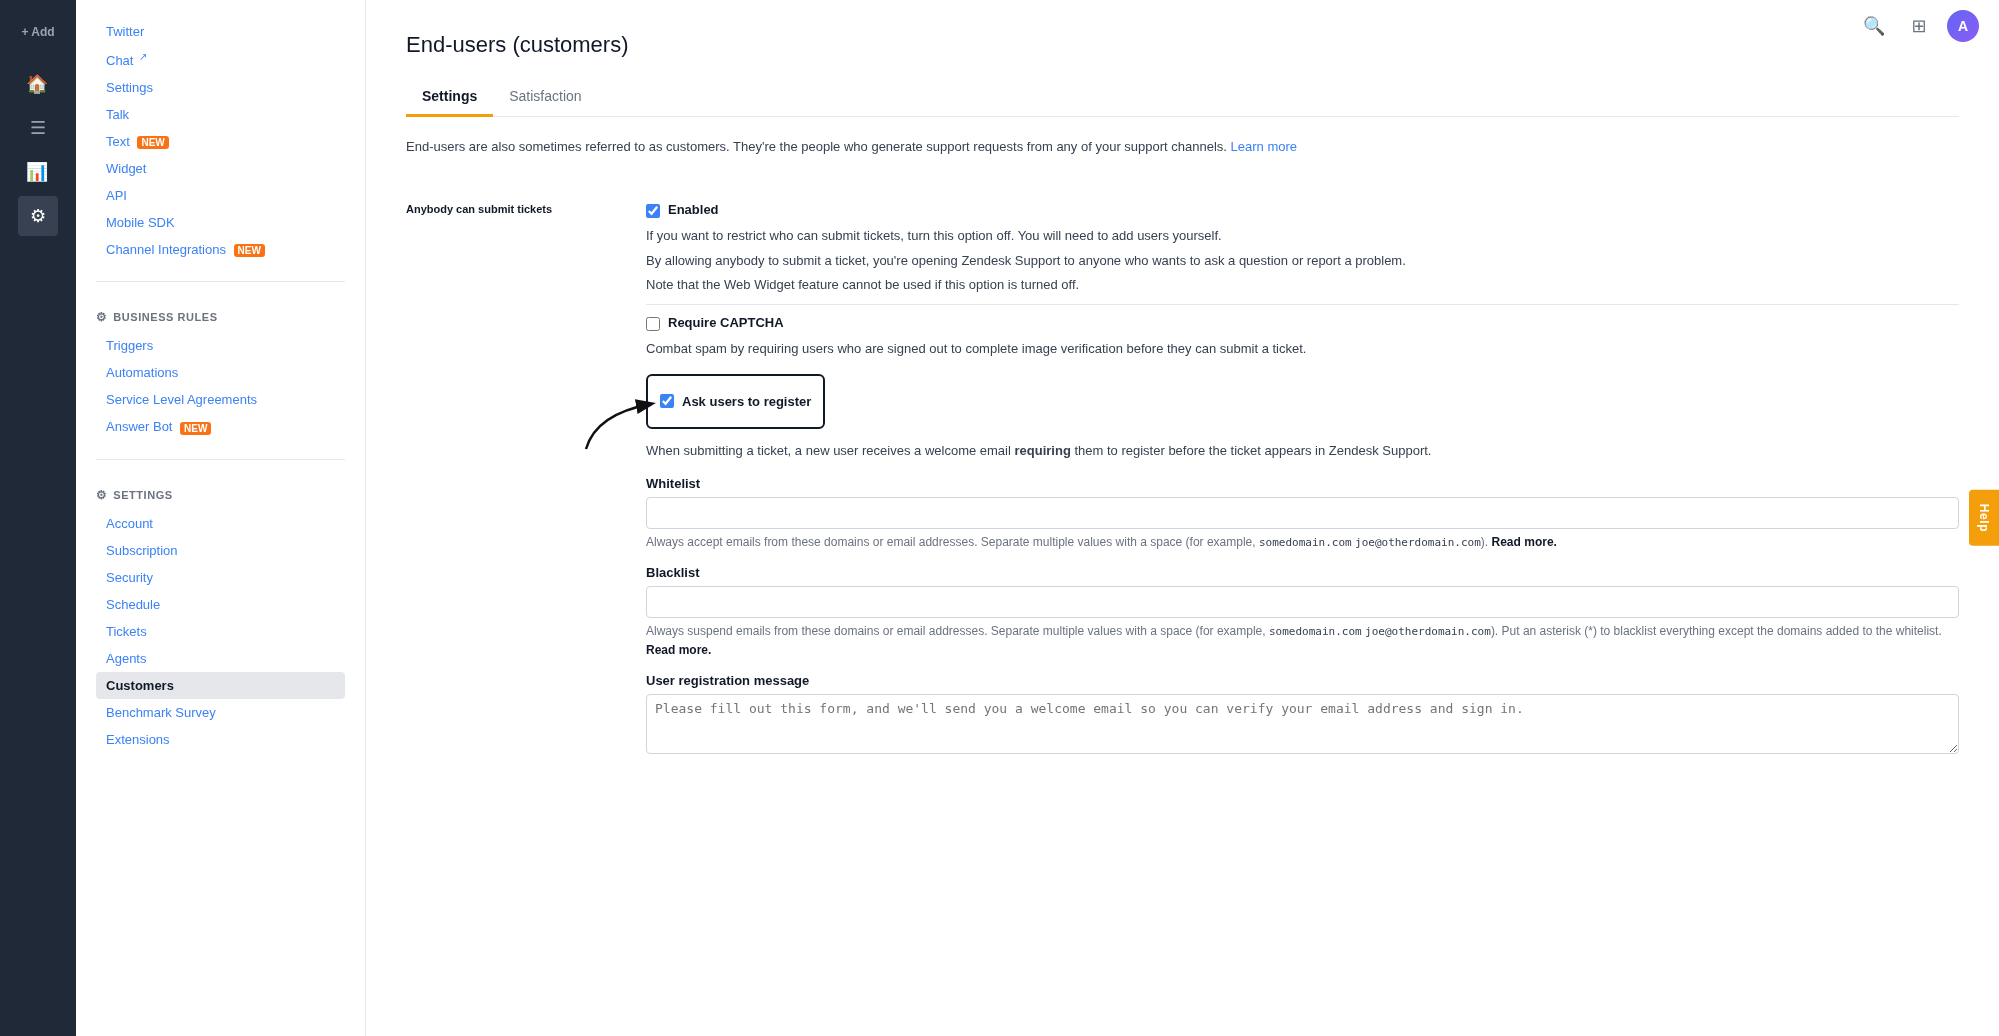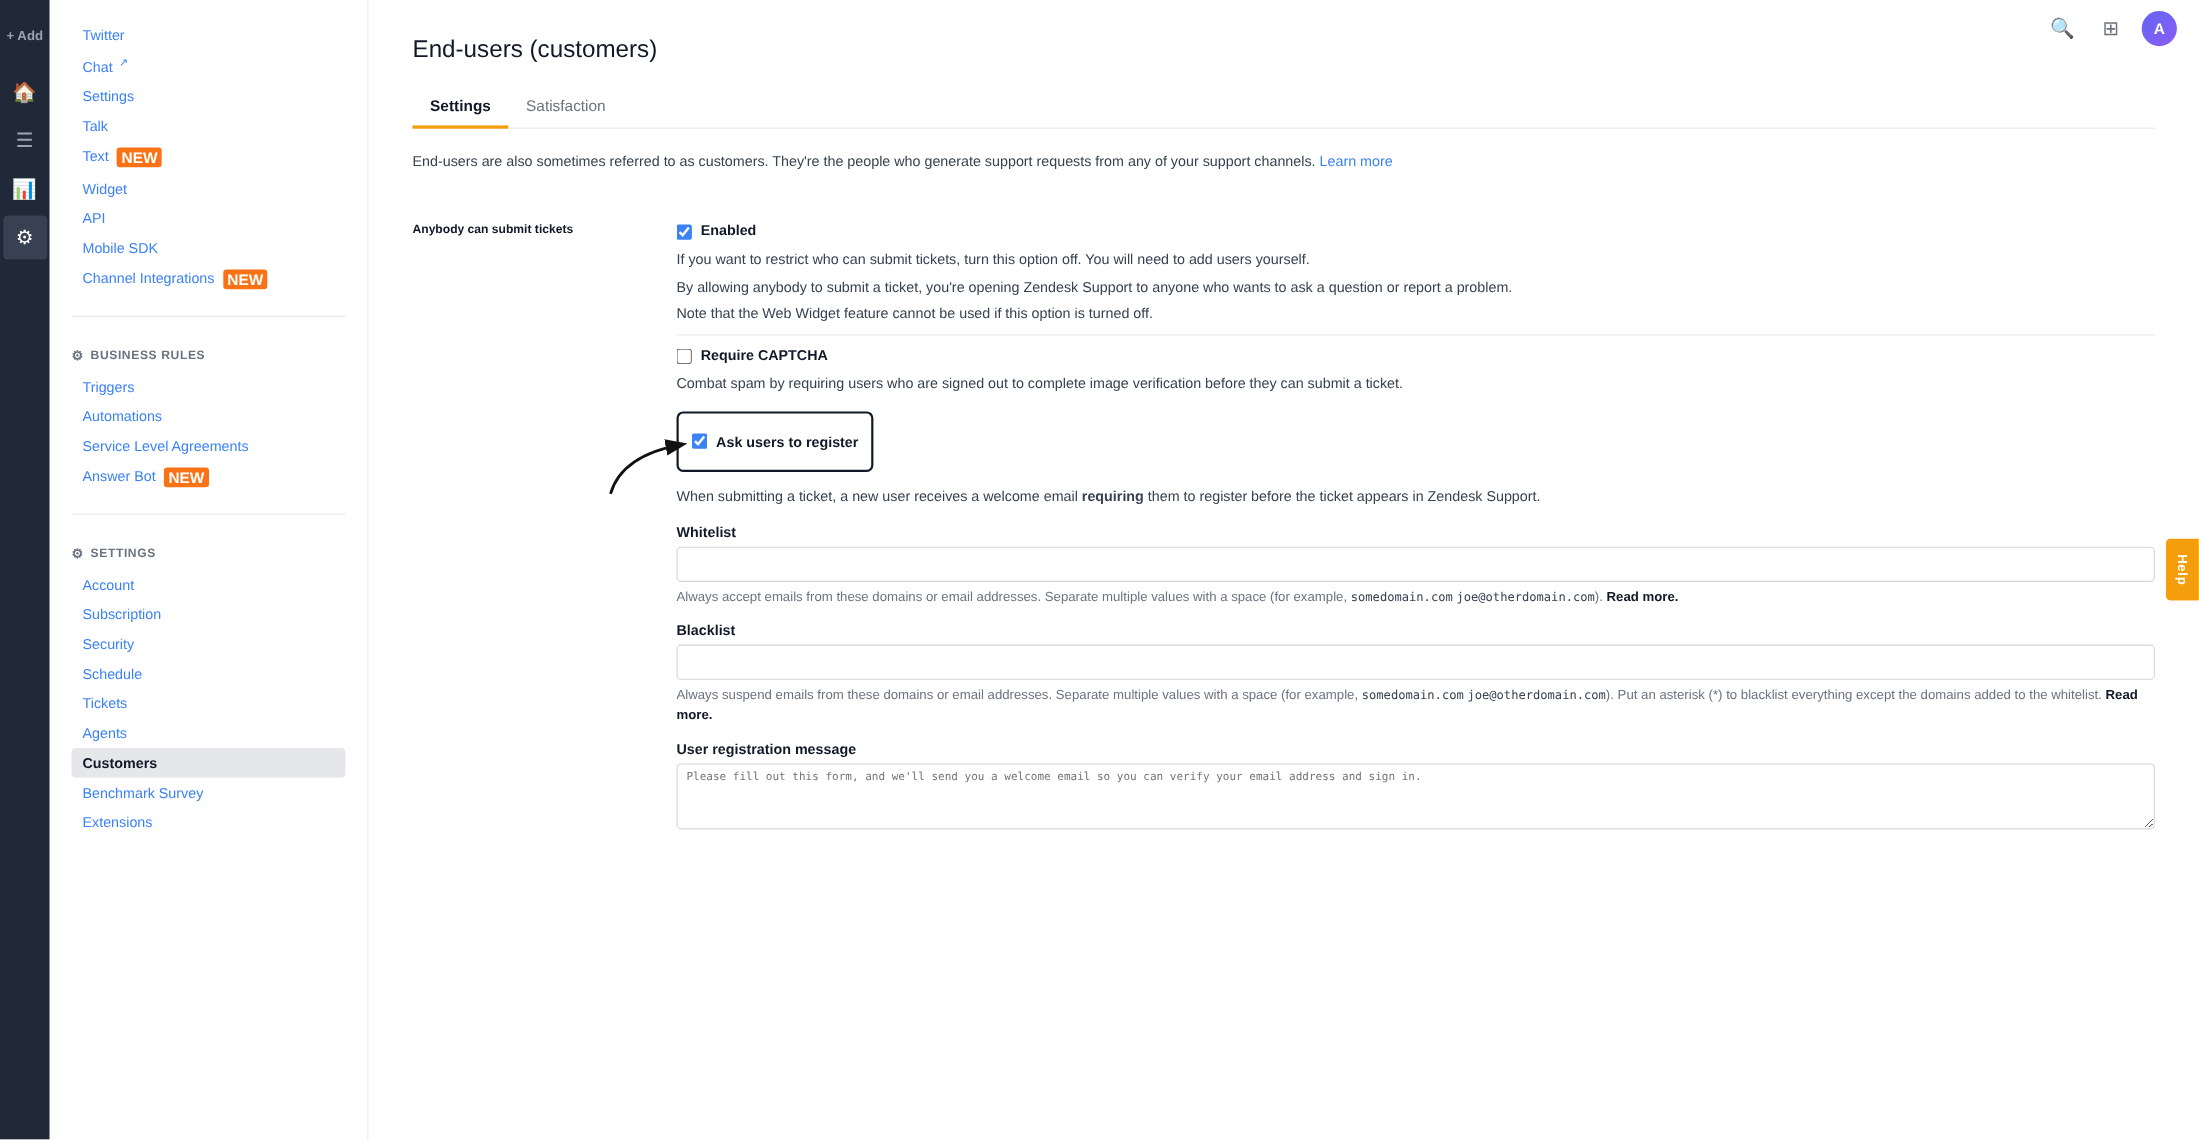--- a/index.html
+++ b/index.html
@@ -1,20 +1,20 @@
 <!DOCTYPE html>
 <html><head>
   <meta charset="utf-8">
   <style>
     * { box-sizing: border-box; margin: 0; padding: 0; }
     body { font-family: -apple-system, BlinkMacSystemFont, 'Segoe UI', Arial, sans-serif; font-size: 13px; background: #f3f4f6; display: flex; height: 1036px; overflow: hidden; }
 
     
     .icon-rail {
-      width: 45px;
+      width: 76px;
       background: #1f2937;
       display: flex;
       flex-direction: column;
       align-items: center;
       padding-top: 12px;
       gap: 4px;
       flex-shrink: 0;
       z-index: 10;
     }
     .icon-rail .rail-icon {
@@ -69,21 +69,21 @@
       cursor: pointer;
     }
     .sidebar-item.active {
       background: #e5e7eb;
       color: #111827;
       font-weight: 600;
       border-radius: 4px;
     }
     .sidebar-item .badge-new {
       display: inline-block;
-      font-size: 14px;
+      font-size: 10px;
       font-weight: 700;
       color: #fff;
       background: #f97316;
       border-radius: 3px;
       padding: 1px 4px;
       margin-left: 4px;
       vertical-align: middle;
       text-transform: uppercase;
     }
     .sidebar-item .ext-icon {
@@ -263,21 +263,21 @@
       color: #374151;
       background: #fff;
       height: 32px;
       outline: none;
     }
     .field-textarea {
       width: 100%;
       border: 1px solid #d1d5db;
       border-radius: 4px;
       padding: 6px 8px;
-      font-size: 10px;
+      font-size: 13px;
       color: #374151;
       background: #fff;
       height: 60px;
       outline: none;
       resize: vertical;
     }
     .field-desc {
       font-size: 12px;
       color: #6b7280;
       margin-top: 4px;

